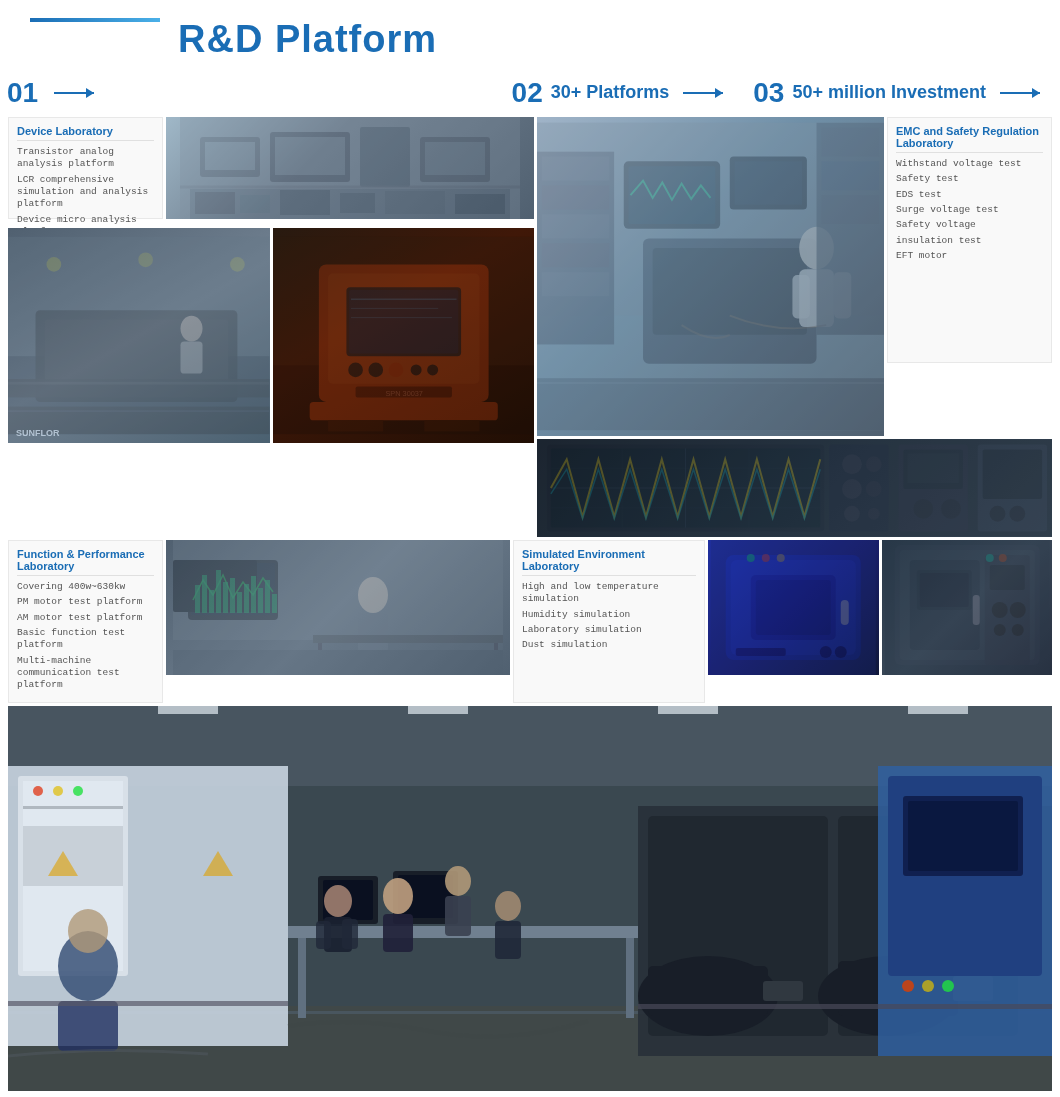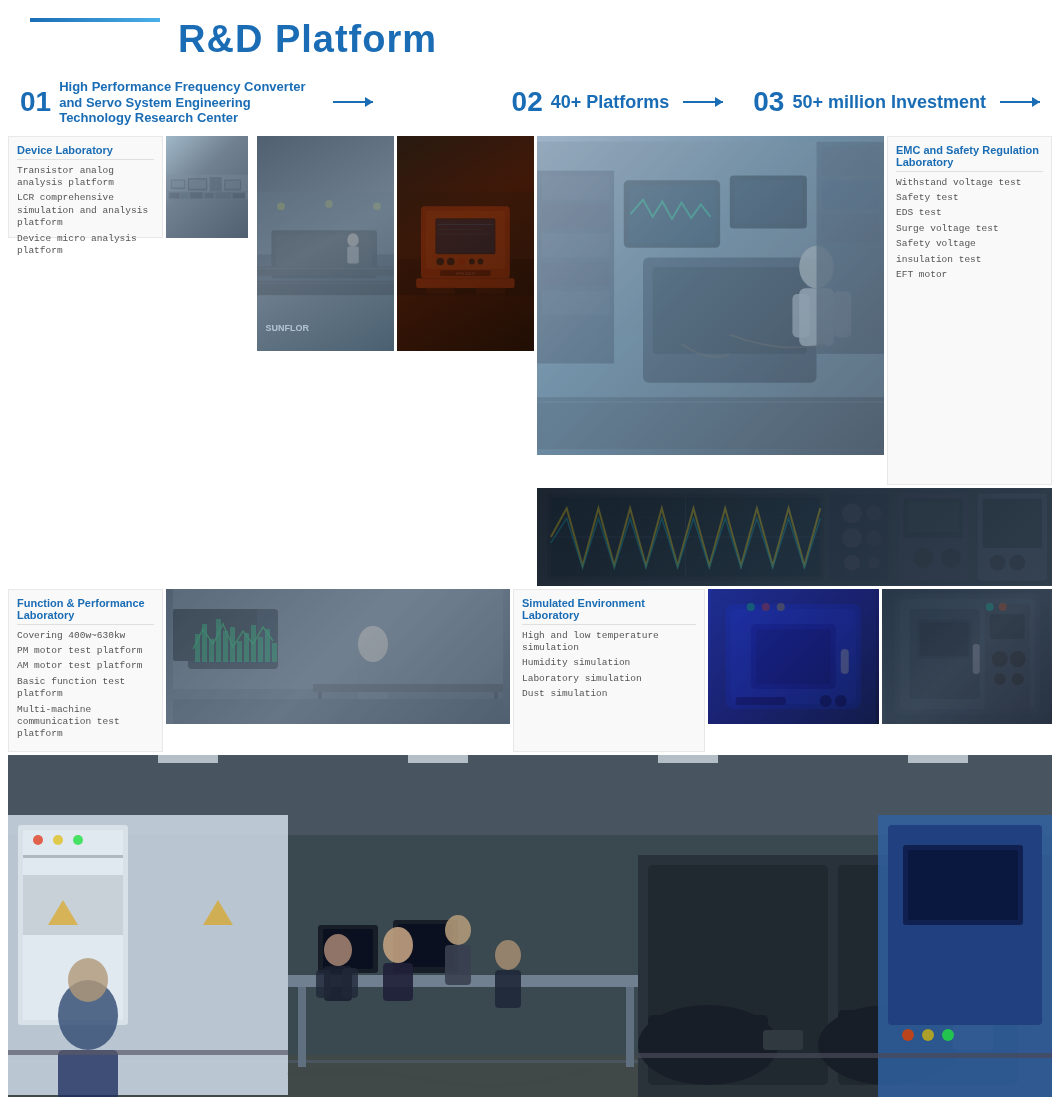--- a/index.html
+++ b/index.html
@@ -27,22 +27,22 @@
     .page-title {
       font-size: 38px;
       font-weight: bold;
       color: #1a6db5;
       letter-spacing: 1px;
     }
 
     
     .section-bar {
       display: flex;
-      align-items: center;
-      padding: 8px 20px 10px 20px;
+      align-items: flex-start;
+      padding: 8px 20px 10px 7px;
       gap: 0;
     }
     .section-item {
       display: flex;
       align-items: center;
       gap: 6px;
       flex: 1;
     }
     .section-num {
       font-size: 28px;
@@ -115,21 +115,21 @@
 
     
     .section-top {
       display: flex;
       gap: 3px;
       margin-bottom: 3px;
     }
     .section-top-left {
       flex: 1;
       display: flex;
-      flex-direction: row;
+      flex-direction: column;
       gap: 9px;
     }
 
     .top-row {
       display: flex;
       gap: 3px;
       height: 102px;
     }
     .machine-row {
       display: flex;
@@ -180,26 +180,25 @@
 <div>
 
   <div class="page-header">
     <div class="header-line"></div>
     <h1 class="page-title">R&amp;D Platform</h1>
   </div>
 
   <div class="section-bar">
     <div class="section-item">
       <span class="section-num">01</span>
-      <span class="section-label">High Performance Frequency Converter and Servo System Engineering Technology Research Center</span>
       <span class="section-arrow"></span>
     </div>
     <div class="section-item" style="flex:0 0 auto; padding: 0 30px;">
       <span class="section-num">02</span>
-      <span class="section-label" style="font-size:18px;white-space:nowrap;">40+ Platforms</span>
+      <span class="section-label" style="font-size:18px;white-space:nowrap;">30+ Platforms</span>
       <span class="section-arrow"></span>
     </div>
     <div class="section-item" style="flex:0 0 auto;">
       <span class="section-num">03</span>
       <span class="section-label" style="font-size:18px;white-space:nowrap;">50+ million Investment</span>
       <span class="section-arrow"></span>
     </div>
   </div>
 
   <div class="layout">
@@ -259,21 +258,21 @@
               <ellipse cx="200" cy="100" rx="12" ry="14" fill="#eedbcc" opacity="0.8"></ellipse>
               <rect x="188" y="114" width="24" height="35" rx="4" fill="#ddd" opacity="0.7"></rect>
 
               <circle cx="50" cy="30" r="8" fill="#e0e040" opacity="0.6"></circle>
               <circle cx="150" cy="25" r="8" fill="#e0e040" opacity="0.5"></circle>
               <circle cx="250" cy="30" r="8" fill="#e0e040" opacity="0.5"></circle>
 
               <rect x="0" y="185" width="285" height="30" fill="#384048"></rect>
               <line x1="0" y1="190" x2="285" y2="190" stroke="#485060" stroke-width="2"></line>
             </svg>
-            <div style="position:absolute;bottom:18px;left:8px;font-size:9px;color:#c8d8e8;opacity:0.8;font-weight:bold;">SUNFLOR</div>
+            <div style="position:absolute;bottom:5px;left:8px;font-size:9px;color:#c8d8e8;opacity:0.8;font-weight:bold;">SUNFLOR</div>
           </div>
 
           <div class="img-placeholder" style="flex:1; height:215px; position:relative; overflow:hidden; background: linear-gradient(150deg,#281a10 0%,#401808 40%,#200e04 100%);">
             <svg width="100%" height="100%" viewBox="0 0 285 215">
               <rect width="285" height="215" fill="#1a0e08"></rect>
 
               <rect x="0" y="0" width="285" height="140" fill="#382010" opacity="0.7"></rect>
 
               <rect x="50" y="30" width="185" height="150" rx="8" fill="#c04010"></rect>
               <rect x="60" y="40" width="165" height="120" rx="5" fill="#d05018"></rect>
@@ -341,21 +340,21 @@
               <path d="M200 200 Q250 220 300 210" stroke="#806040" stroke-width="2" fill="none" opacity="0.5"></path>
               <path d="M150 210 Q180 230 200 220" stroke="#806040" stroke-width="2" fill="none" opacity="0.4"></path>
 
               <rect x="290" y="0" width="70" height="220" fill="#384050" opacity="0.7"></rect>
               <rect x="295" y="5" width="60" height="30" fill="#485060" opacity="0.8"></rect>
               <rect x="295" y="40" width="60" height="30" fill="#405068" opacity="0.8"></rect>
               <rect x="295" y="75" width="60" height="30" fill="#485060" opacity="0.8"></rect>
             </svg>
           </div>
 
-          <div class="info-panel" style="width:165px;flex-shrink:0;height:349px;">
+          <div class="info-panel" style="width:165px;flex-shrink:0;height:246px;">
             <div class="p-title">EMC and Safety Regulation Laboratory</div>
             <div class="p-item">Withstand voltage test</div>
             <div class="p-item">Safety test</div>
             <div class="p-item">EDS test</div>
             <div class="p-item">Surge voltage test</div>
             <div class="p-item">Safety voltage</div>
             <div class="p-item">insulation test</div>
             <div class="p-item">EFT motor</div>
           </div>
         </div>

